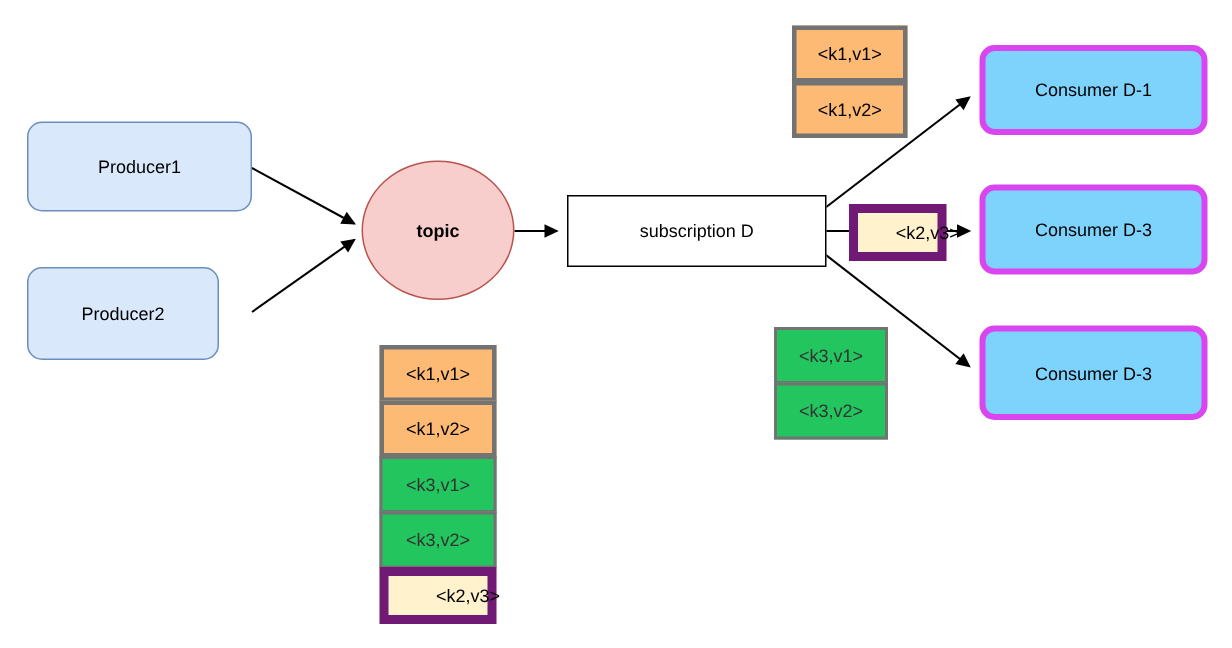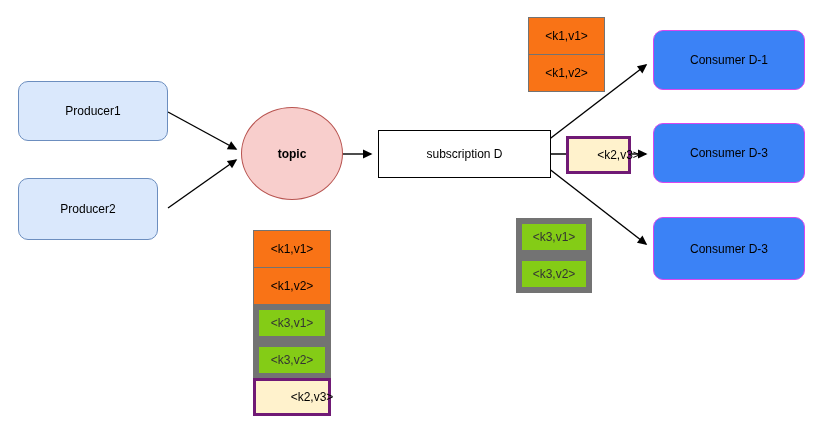--- a/index.html
+++ b/index.html
@@ -35,42 +35,42 @@
   .topic {
     background: #f8cecc;
     border: 1px solid #b85450;
     border-radius: 50%;
   }
   .subscription {
     background: #ffffff;
     border: 1px solid #000000;
   }
   .consumer {
-    background: #3b82f6;
-    border: 1px solid #d946ef;
+    background: #7dd3fc;
+    border: 4px solid #d946ef;
     border-radius: 10px;
   }
   .stack {
     position: absolute;
     display: flex;
     flex-direction: column;
   }
   .cell {
     box-sizing: border-box;
     display: flex;
     align-items: center;
     justify-content: center;
     height: 38px;
     margin-top: -1px;
     text-align: center;
   }
   .cell:first-child { margin-top: 0; }
-  .cell-green  { background: #f97316; border: 1px solid #737373; color: #000000; align-items: center; }
-  .cell-gray   { background: #84cc16; border: 6px solid #737373; color: #333333; }
-  .cell-yellow { background: #fff2cc; border: 3px solid #701a75; color: #000000; padding-left: 40px; }
+  .cell-green  { background: #fdba74; border: 3px solid #737373; color: #000000; align-items: center; }
+  .cell-gray   { background: #22c55e; border: 2px solid #737373; color: #333333; }
+  .cell-yellow { background: #fff2cc; border: 6px solid #701a75; color: #000000; padding-left: 40px; }
 </style>
 </head>
 <body>
 
 <div class="canvas">
 
   <svg class="arrows" viewBox="0 0 821 432">
     <defs>
       <marker id="arrowhead" markerWidth="12" markerHeight="12" refX="9" refY="6" orient="auto" markerUnits="userSpaceOnUse">
         <path d="M1,1.5 L10.5,6 L1,10.5 Z" fill="#000000"></path>
@@ -81,21 +81,21 @@
     <line x1="343" y1="154" x2="371" y2="154" stroke="#000000" stroke-width="1.4" marker-end="url(#arrowhead)"></line>
     <line x1="530" y1="154" x2="646" y2="65" stroke="#000000" stroke-width="1.4" marker-end="url(#arrowhead)"></line>
     <line x1="530" y1="154" x2="566" y2="154" stroke="#000000" stroke-width="1.4"></line>
     <line x1="631" y1="154" x2="646" y2="154" stroke="#000000" stroke-width="1.4" marker-end="url(#arrowhead)"></line>
     <line x1="530" y1="154" x2="646" y2="244" stroke="#000000" stroke-width="1.4" marker-end="url(#arrowhead)"></line>
   </svg>
 
   <div class="node producer" style="left:18px; top:81px; width:150px; height:60px;">
     <span>Producer1</span>
   </div>
-  <div class="node producer" style="left:18px; top:178px; width:140px; height:62px;">
+  <div class="node producer" style="left:18px; top:178px; width:128px; height:62px;">
     <span>Producer2</span>
   </div>
 
   <div class="node topic" style="left:241px; top:107px; width:102px; height:93px;font-weight:bold;">
     <span>topic</span>
   </div>
 
   <div class="node subscription" style="left:378px; top:130px; width:173px; height:48px;">
     <span>subscription D</span>
   </div>

